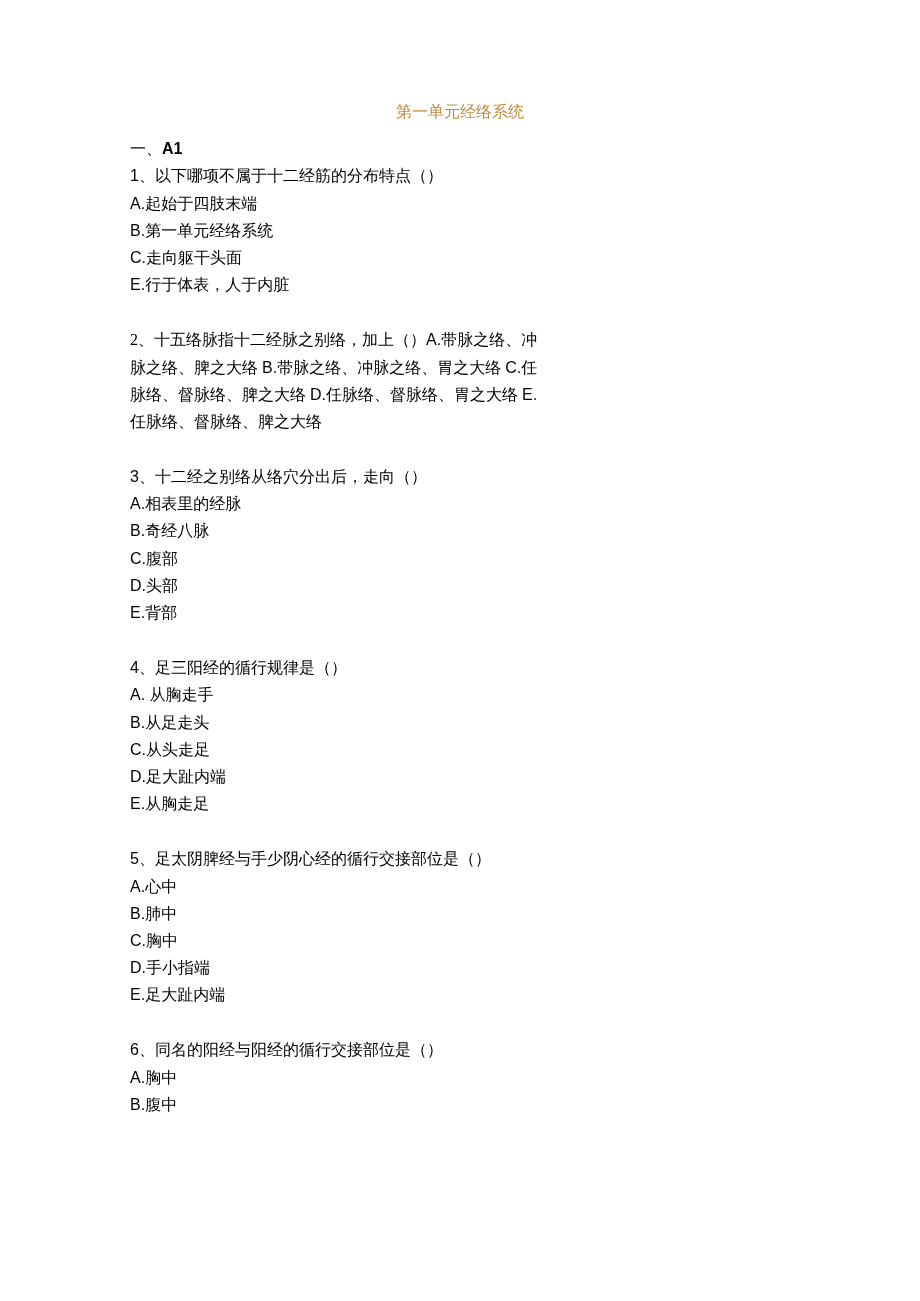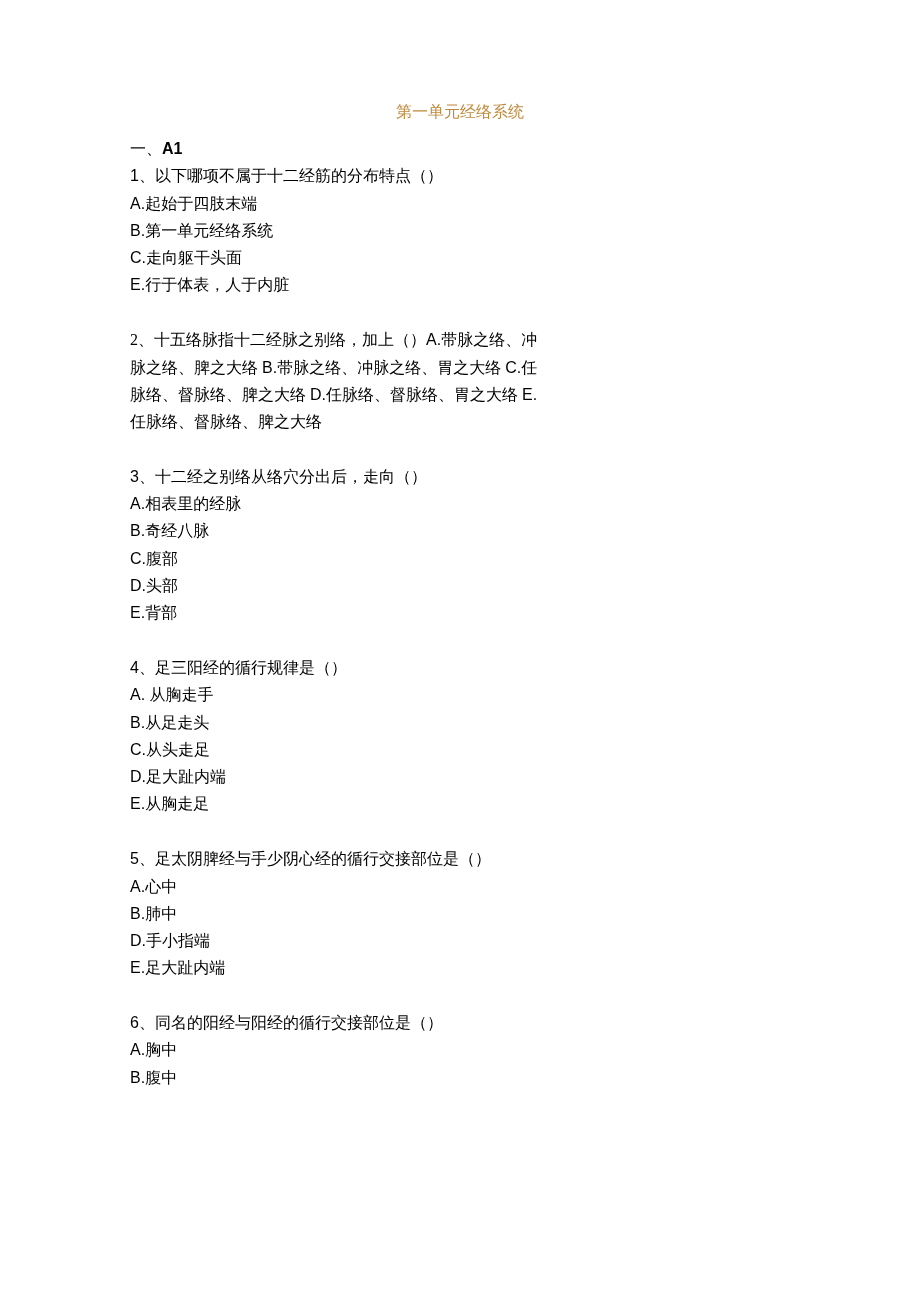--- a/index.html
+++ b/index.html
@@ -97,20 +97,21 @@
     <span class="option"><span class="letter">D.</span><span>足大趾内端</span></span>
     <span class="option"><span class="letter">E.</span><span>从胸走足</span></span>
   </div>
 
   <div class="question">
     <div class="q-stem">
       <span class="latin">5、</span><span>足太阴脾经与手少阴心经的循行交接部位是（）</span>
     </div>
     <span class="option"><span class="letter">A.</span><span>心中</span></span>
     <span class="option"><span class="letter">B.</span><span>肺中</span></span>
+    <span class="option"><span class="letter">C.</span><span>胸中</span></span>
     <span class="option"><span class="letter">D.</span><span>手小指端</span></span>
     <span class="option"><span class="letter">E.</span><span>足大趾内端</span></span>
   </div>
 
   <div class="question" style="margin-bottom:0;">
     <div class="q-stem">
       <span class="latin">6、</span><span>同名的阳经与阳经的循行交接部位是（）</span>
     </div>
     <span class="option"><span class="letter">A.</span><span>胸中</span></span>
     <span class="option"><span class="letter">B.</span><span>腹中</span></span>

